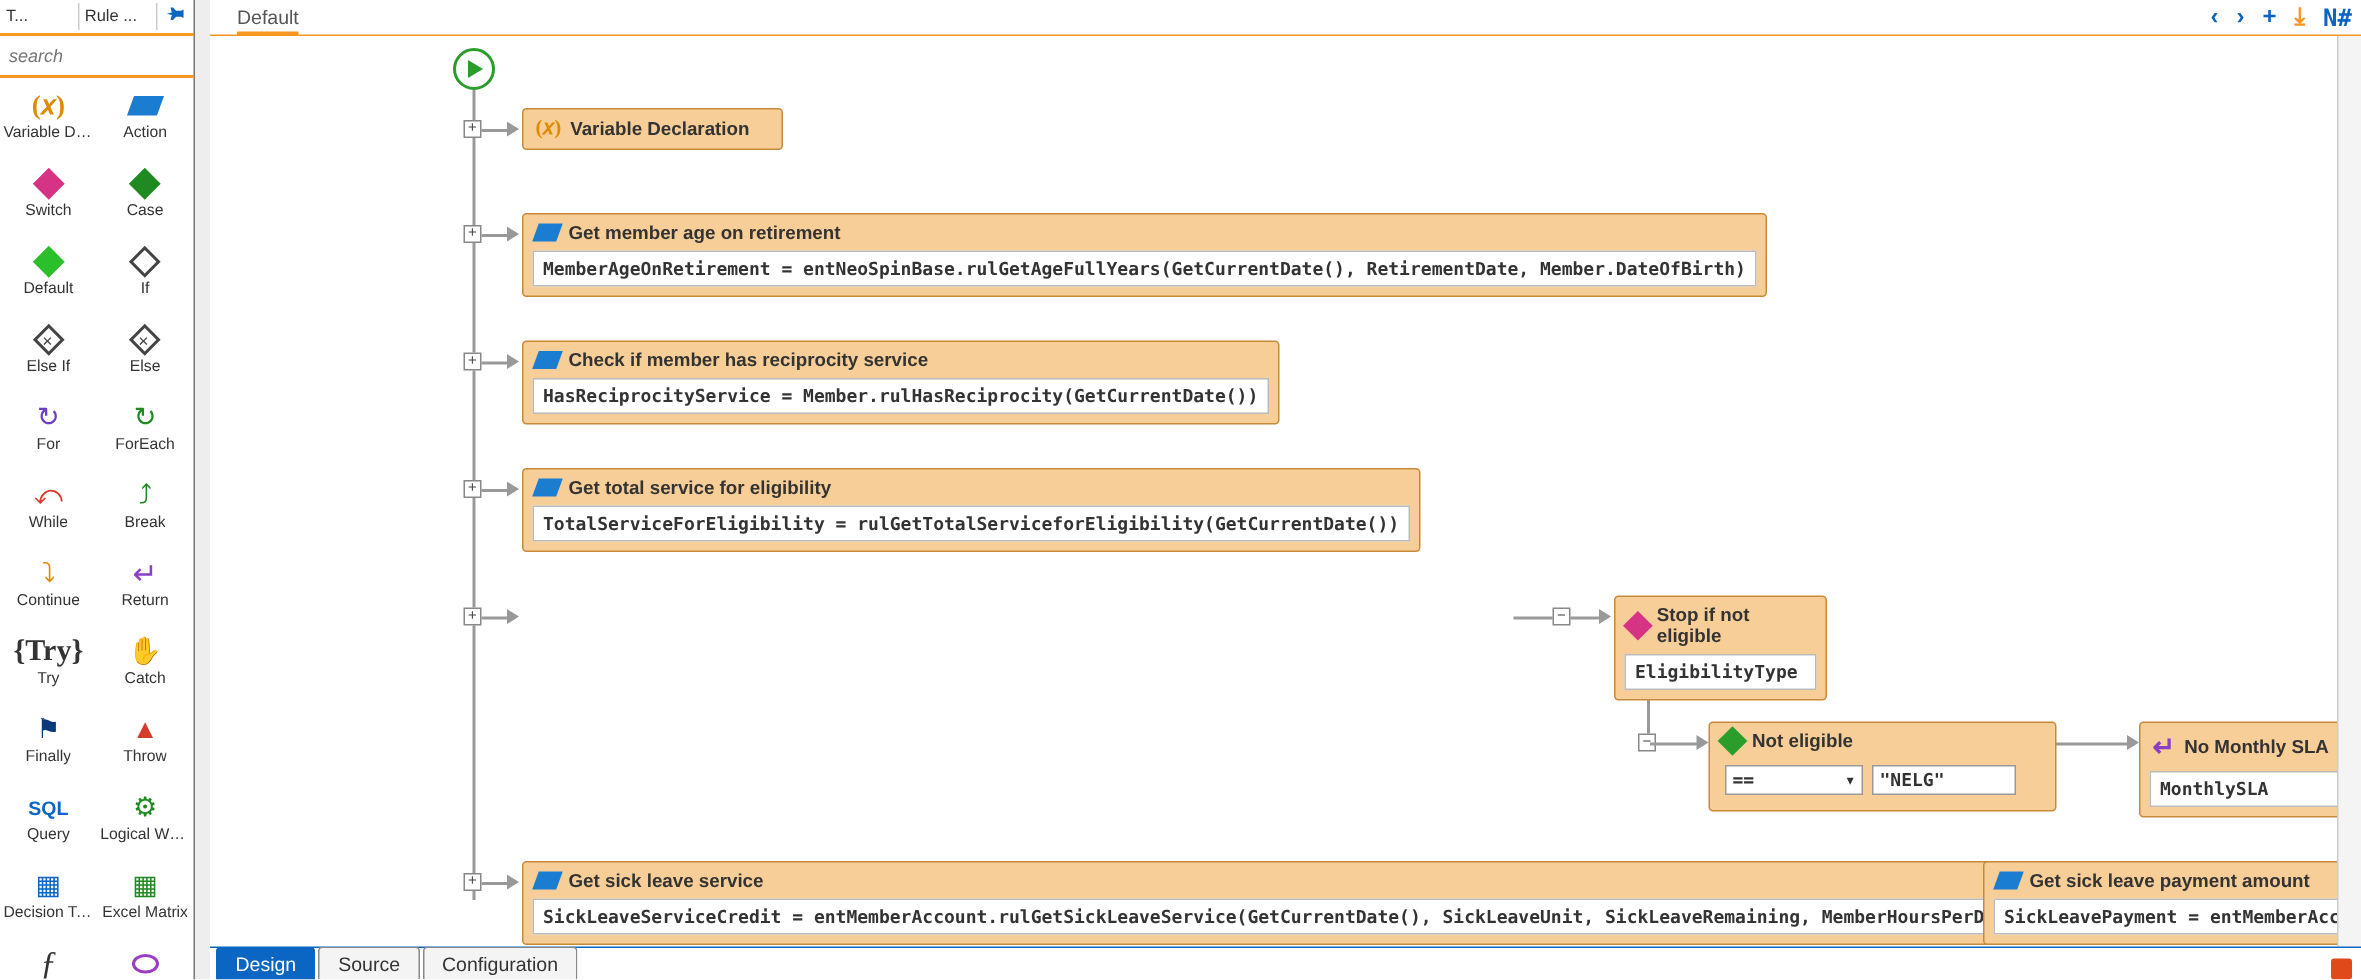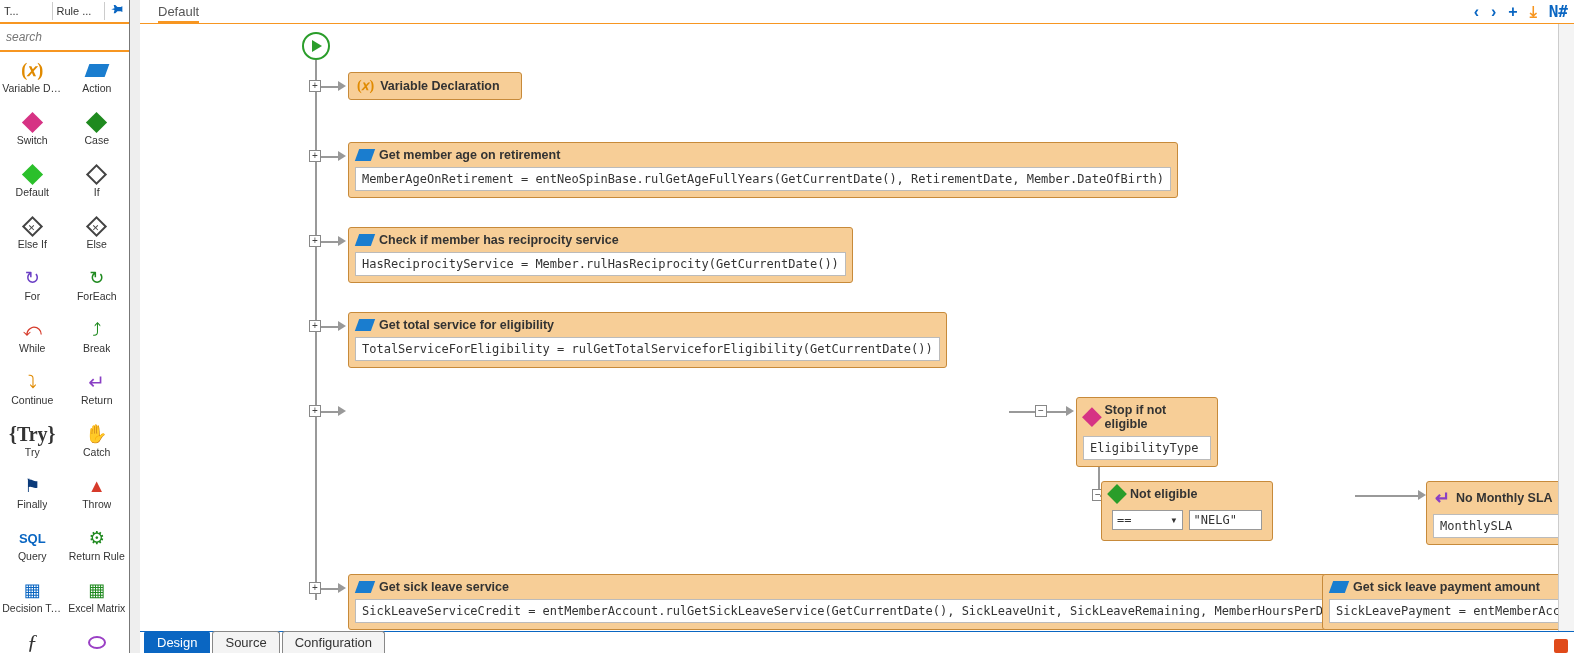--- a/index.html
+++ b/index.html
@@ -42,21 +42,21 @@
   .trunk { position: absolute; left: 175px; width: 2px; background: #999; }
   .hline { position: absolute; height: 2px; background: #999; }
   .vline { position: absolute; width: 2px; background: #999; }
   .arrowhead { position: absolute; width: 0; height: 0; border-top: 5px solid transparent; border-bottom: 5px solid transparent; border-left: 8px solid #999; }
 
   .node-join { position: absolute; width: 12px; height: 12px; border: 1px solid #888; background: #fff; font-size: 10px; line-height: 10px; text-align: center; color: #444; cursor: pointer; }
 
   
   .node { position: absolute; border: 1px solid #c78a3a; background: #f7ce97; border-radius: 3px; box-shadow: 0 0 0 rgba(0,0,0,0); }
   .node .node-header { display: flex; align-items: center; gap: 6px; padding: 5px 8px; font-weight: 600; font-size: 12.5px; color: #333; }
-  .node .node-body { background: #fff; border: 1px solid #bbb; margin: 0 6px 6px 6px; padding: 4px 6px; font-family: Consolas, monospace; font-size: 12px; color: #333; white-space: nowrap; }
+  .node .node-body { background: #fff; border: 1px solid #bbb; margin: 0 6px 6px 6px; padding: 4px 6px; font-family: Consolas, monospace; font-size: 12px; color: #333; white-space: nowrap; font-weight: bold; }
   .node .node-body.select-row { display: flex; gap: 6px; padding: 4px; background: transparent; border: none; }
   .node .sel { border: 1px solid #999; background: #fff; padding: 2px 4px; font-family: inherit; font-size: 12px; }
   .node .sel.dd { display: flex; align-items: center; justify-content: space-between; width: 92px; cursor: pointer; }
   .node .sel.val { width: 96px; font-family: Consolas, monospace; }
 
   
   .i-var { color: #e08a00; font-weight: bold; font-family: serif; font-size: 14px; }
   .i-action { width: 16px; height: 12px; background: #1a7dcf; transform: skewX(-20deg); display: inline-block; }
   .i-oval { width: 16px; height: 12px; border: 2px solid #9a3fc5; border-radius: 50%; display: inline-block; background: #fff; }
   .i-switch { width: 14px; height: 14px; background: #d63384; transform: rotate(45deg); display: inline-block; }
@@ -207,21 +207,21 @@
           <div class="palette-item">
             <div class="picon">
               <span style="color:#0a66c2;font-weight:bold;font-size:13px;">SQL</span>
             </div>
             <div class="plabel">Query</div>
           </div>
           <div class="palette-item">
             <div class="picon">
               <span style="color:#1f8a1f;font-size:18px;">⚙</span>
             </div>
-            <div class="plabel">Return Rule</div>
+            <div class="plabel">Logical While</div>
           </div>
           <div class="palette-item">
             <div class="picon">
               <span style="color:#0a66c2;font-size:18px;">▦</span>
             </div>
             <div class="plabel">Decision Table</div>
           </div>
           <div class="palette-item">
             <div class="picon">
               <span style="color:#1f8a1f;font-size:18px;">▦</span>
@@ -335,21 +335,21 @@
 
 
       <div class="node" style="left:936px; top:373px; width:142px;">
         <div class="node-header">
           <span class="i-switch"></span>
           <span>Stop if not eligible</span>
         </div>
         <div class="node-body">EligibilityType</div>
       </div>
 
-      <div class="node" style="left:961px; top:457px; width:172px;">
+      <div class="node" style="left:999px; top:457px; width:232px;">
         <div class="node-header">
           <span class="i-case"></span>
           <span>Not eligible</span>
         </div>
         <div class="node-body select-row">
           <span class="sel dd">
               <span>==</span>
               <span>▾</span>
             </span>
           <span class="sel val">"NELG"</span>

